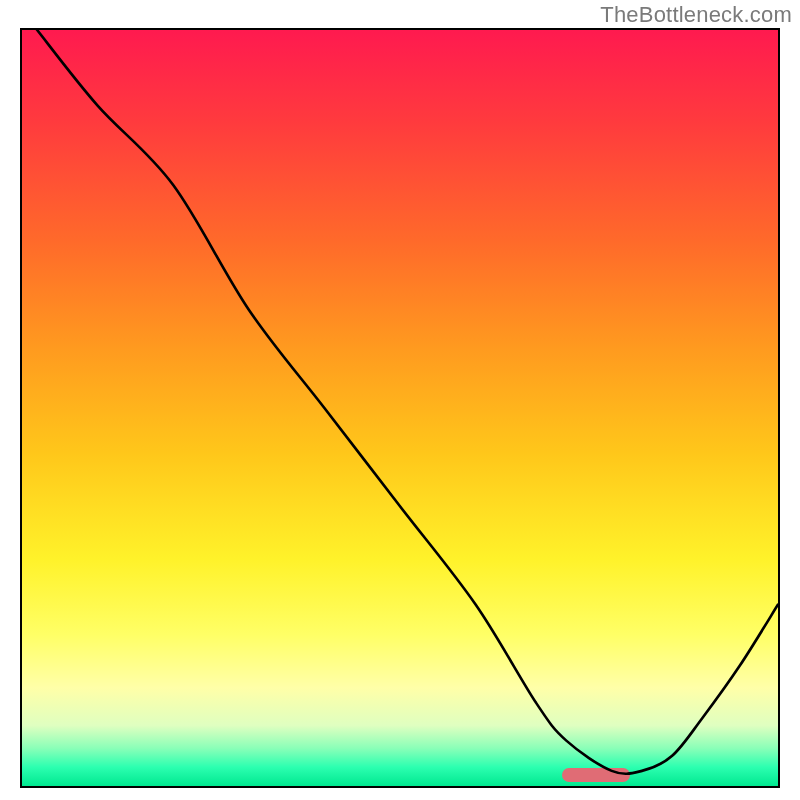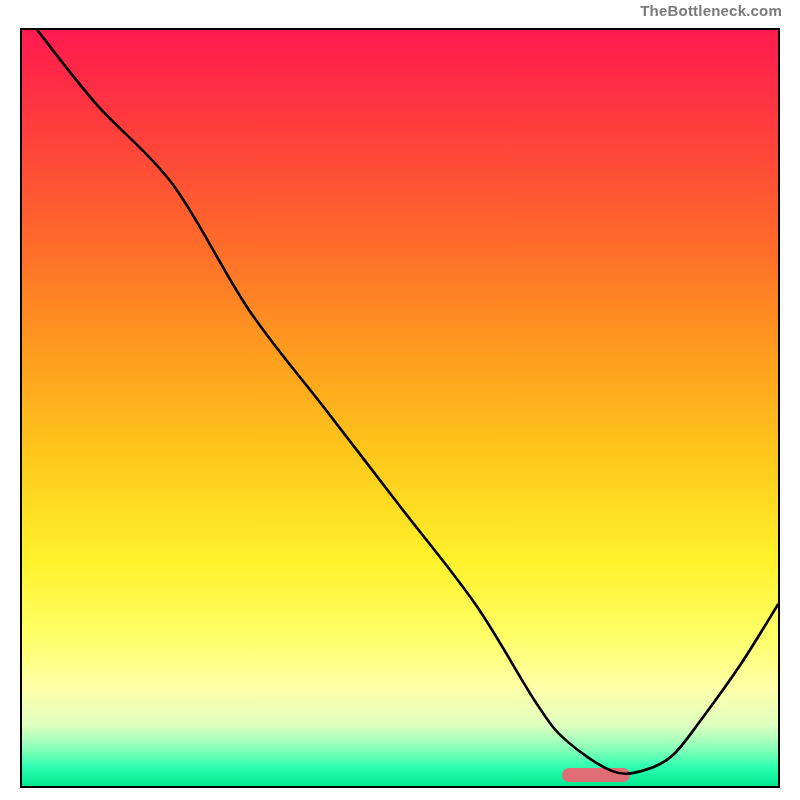--- a/index.html
+++ b/index.html
@@ -11,23 +11,23 @@
     font-family: Arial, Helvetica, sans-serif;
   }
   .container {
     position: relative;
     width: 800px;
     height: 800px;
   }
   .watermark {
     position: absolute;
     top: 2px;
-    right: 18px;
-    font-size: 15px;
-    font-weight: bold;
+    right: 8px;
+    font-size: 22px;
+    font-weight: normal;
     color: #7a7a7a;
     letter-spacing: 0.2px;
     z-index: 10;
   }
   .plot {
     position: absolute;
     left: 20px;
     top: 28px;
     width: 760px;
     height: 760px;

